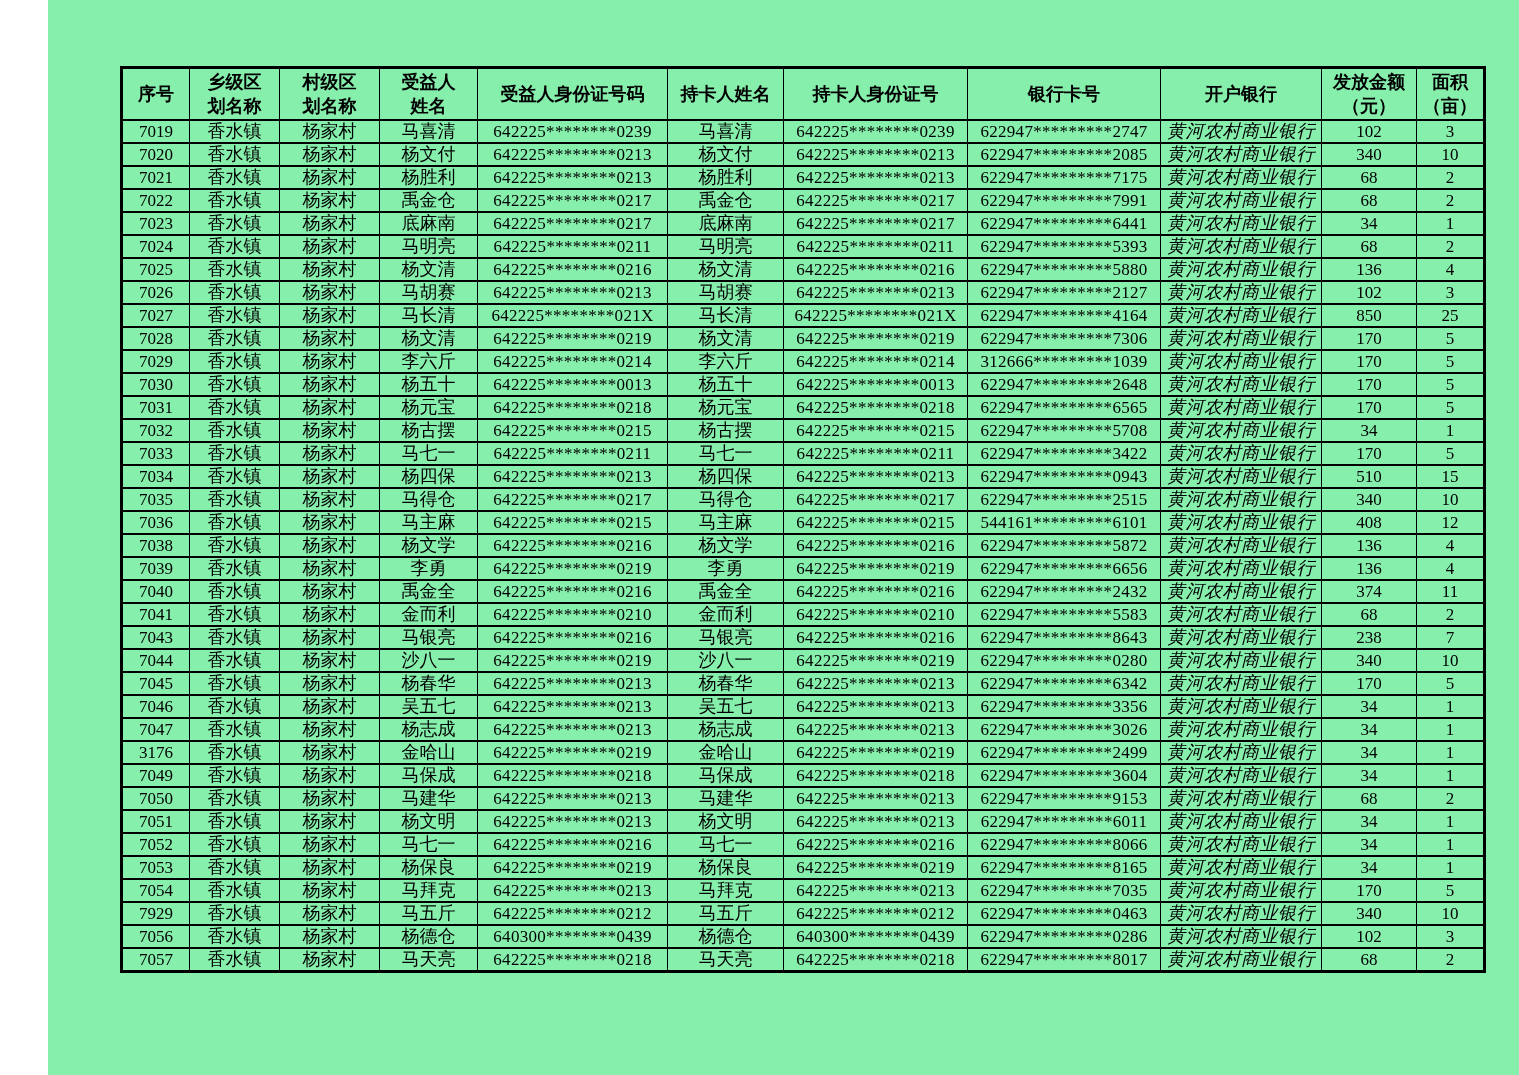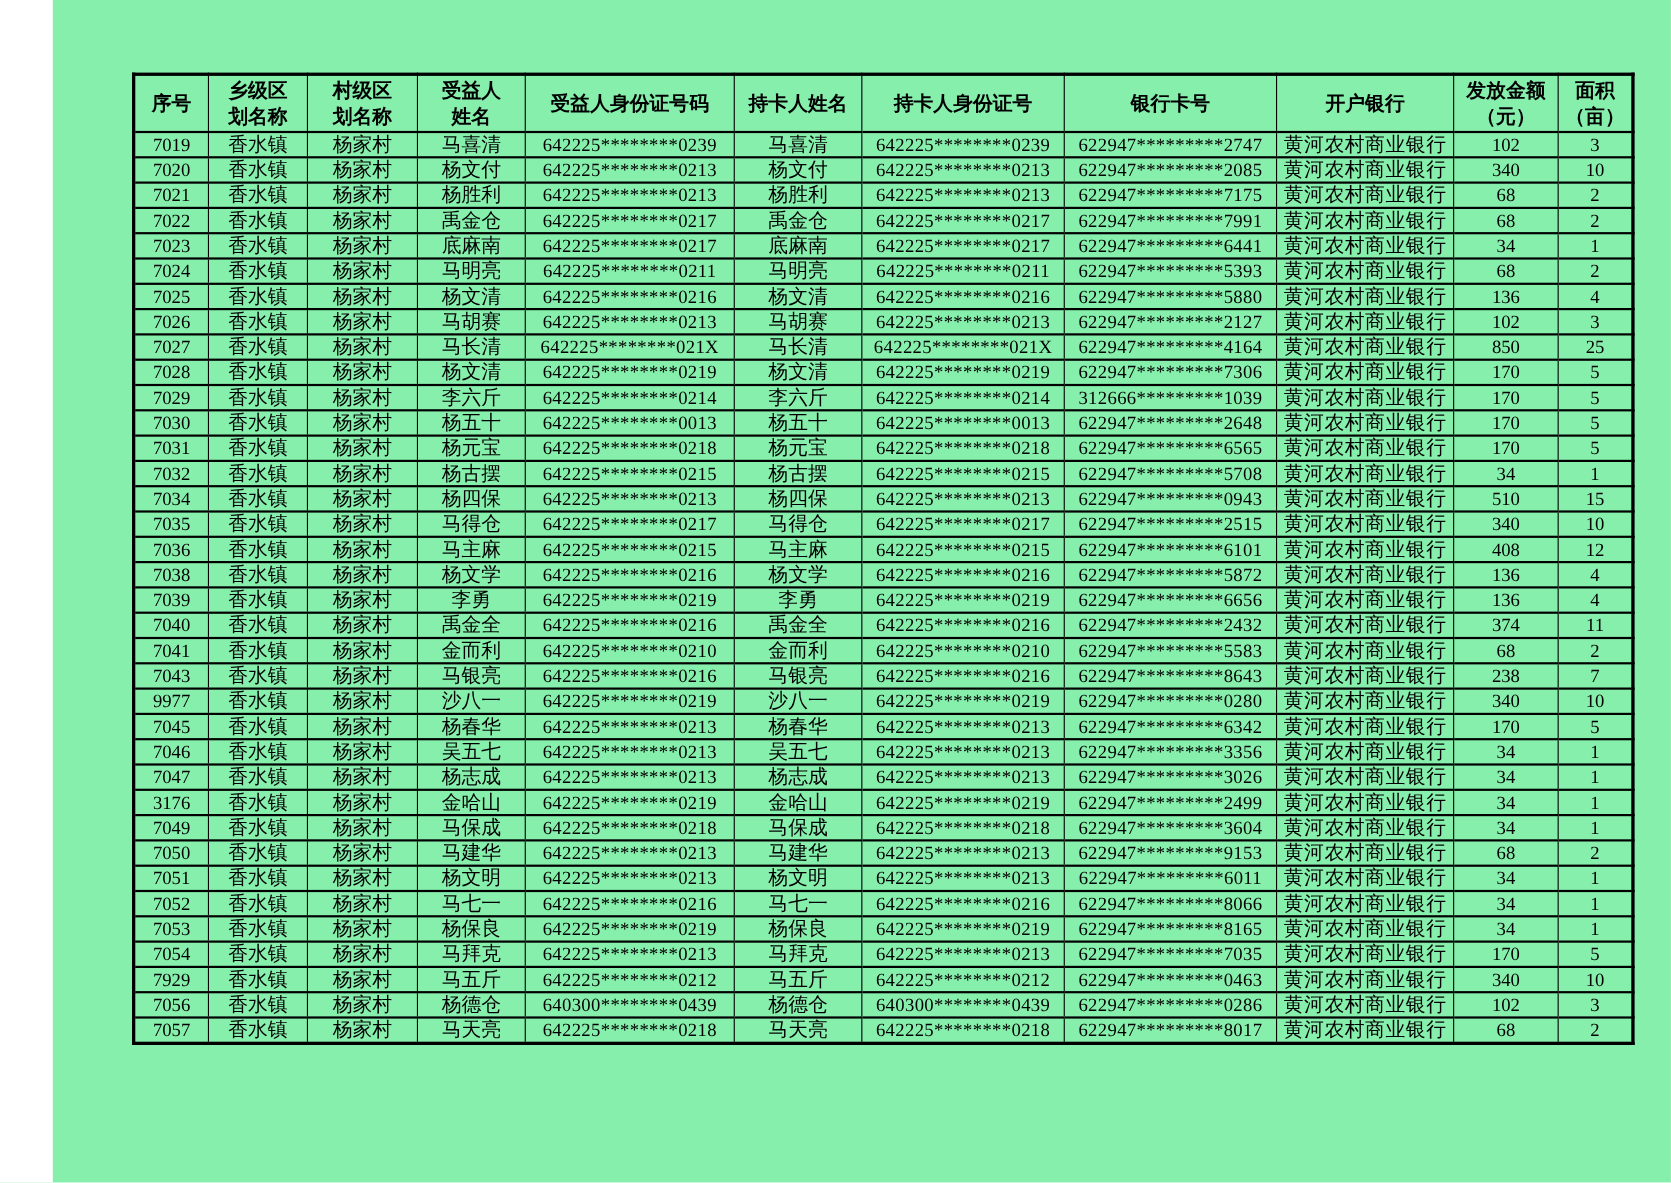--- a/index.html
+++ b/index.html
@@ -53,20 +53,21 @@
   }
   .subsidy-table tbody td.idnum {
     font-size: 17px;
     letter-spacing: 0.3px;
   }
   .subsidy-table tbody td.num {
     font-size: 17px;
   }
   .subsidy-table tbody td.bank {
     letter-spacing: 0.5px;
+    font-style: italic;
   }
   
   col.c1  { width: 68px;  }
   col.c2  { width: 90px;  }
   col.c3  { width: 100px; }
   col.c4  { width: 98px;  }
   col.c5  { width: 190px; }
   col.c6  { width: 116px; }
   col.c7  { width: 184px; }
   col.c8  { width: 193px; }
@@ -289,20 +290,33 @@
           <td>杨古摆</td>
           <td class="idnum">642225********0215</td>
           <td>杨古摆</td>
           <td class="idnum">642225********0215</td>
           <td class="idnum">622947*********5708</td>
           <td class="bank">黄河农村商业银行</td>
           <td class="num">34</td>
           <td class="num">1</td>
         </tr>
         <tr>
+          <td class="num">7033</td>
+          <td>香水镇</td>
+          <td>杨家村</td>
+          <td>马七一</td>
+          <td class="idnum">642225********0211</td>
+          <td>马七一</td>
+          <td class="idnum">642225********0211</td>
+          <td class="idnum">622947*********3422</td>
+          <td class="bank">黄河农村商业银行</td>
+          <td class="num">170</td>
+          <td class="num">5</td>
+        </tr>
+        <tr>
           <td class="num">7034</td>
           <td>香水镇</td>
           <td>杨家村</td>
           <td>杨四保</td>
           <td class="idnum">642225********0213</td>
           <td>杨四保</td>
           <td class="idnum">642225********0213</td>
           <td class="idnum">622947*********0943</td>
           <td class="bank">黄河农村商业银行</td>
           <td class="num">510</td>
@@ -322,21 +336,21 @@
           <td class="num">10</td>
         </tr>
         <tr>
           <td class="num">7036</td>
           <td>香水镇</td>
           <td>杨家村</td>
           <td>马主麻</td>
           <td class="idnum">642225********0215</td>
           <td>马主麻</td>
           <td class="idnum">642225********0215</td>
-          <td class="idnum">622947*********6101</td>
+          <td class="idnum">544161*********6101</td>
           <td class="bank">黄河农村商业银行</td>
           <td class="num">408</td>
           <td class="num">12</td>
         </tr>
         <tr>
           <td class="num">7038</td>
           <td>香水镇</td>
           <td>杨家村</td>
           <td>杨文学</td>
           <td class="idnum">642225********0216</td>
@@ -393,21 +407,21 @@
           <td>马银亮</td>
           <td class="idnum">642225********0216</td>
           <td>马银亮</td>
           <td class="idnum">642225********0216</td>
           <td class="idnum">622947*********8643</td>
           <td class="bank">黄河农村商业银行</td>
           <td class="num">238</td>
           <td class="num">7</td>
         </tr>
         <tr>
-          <td class="num">9977</td>
+          <td class="num">7044</td>
           <td>香水镇</td>
           <td>杨家村</td>
           <td>沙八一</td>
           <td class="idnum">642225********0219</td>
           <td>沙八一</td>
           <td class="idnum">642225********0219</td>
           <td class="idnum">622947*********0280</td>
           <td class="bank">黄河农村商业银行</td>
           <td class="num">340</td>
           <td class="num">10</td>

